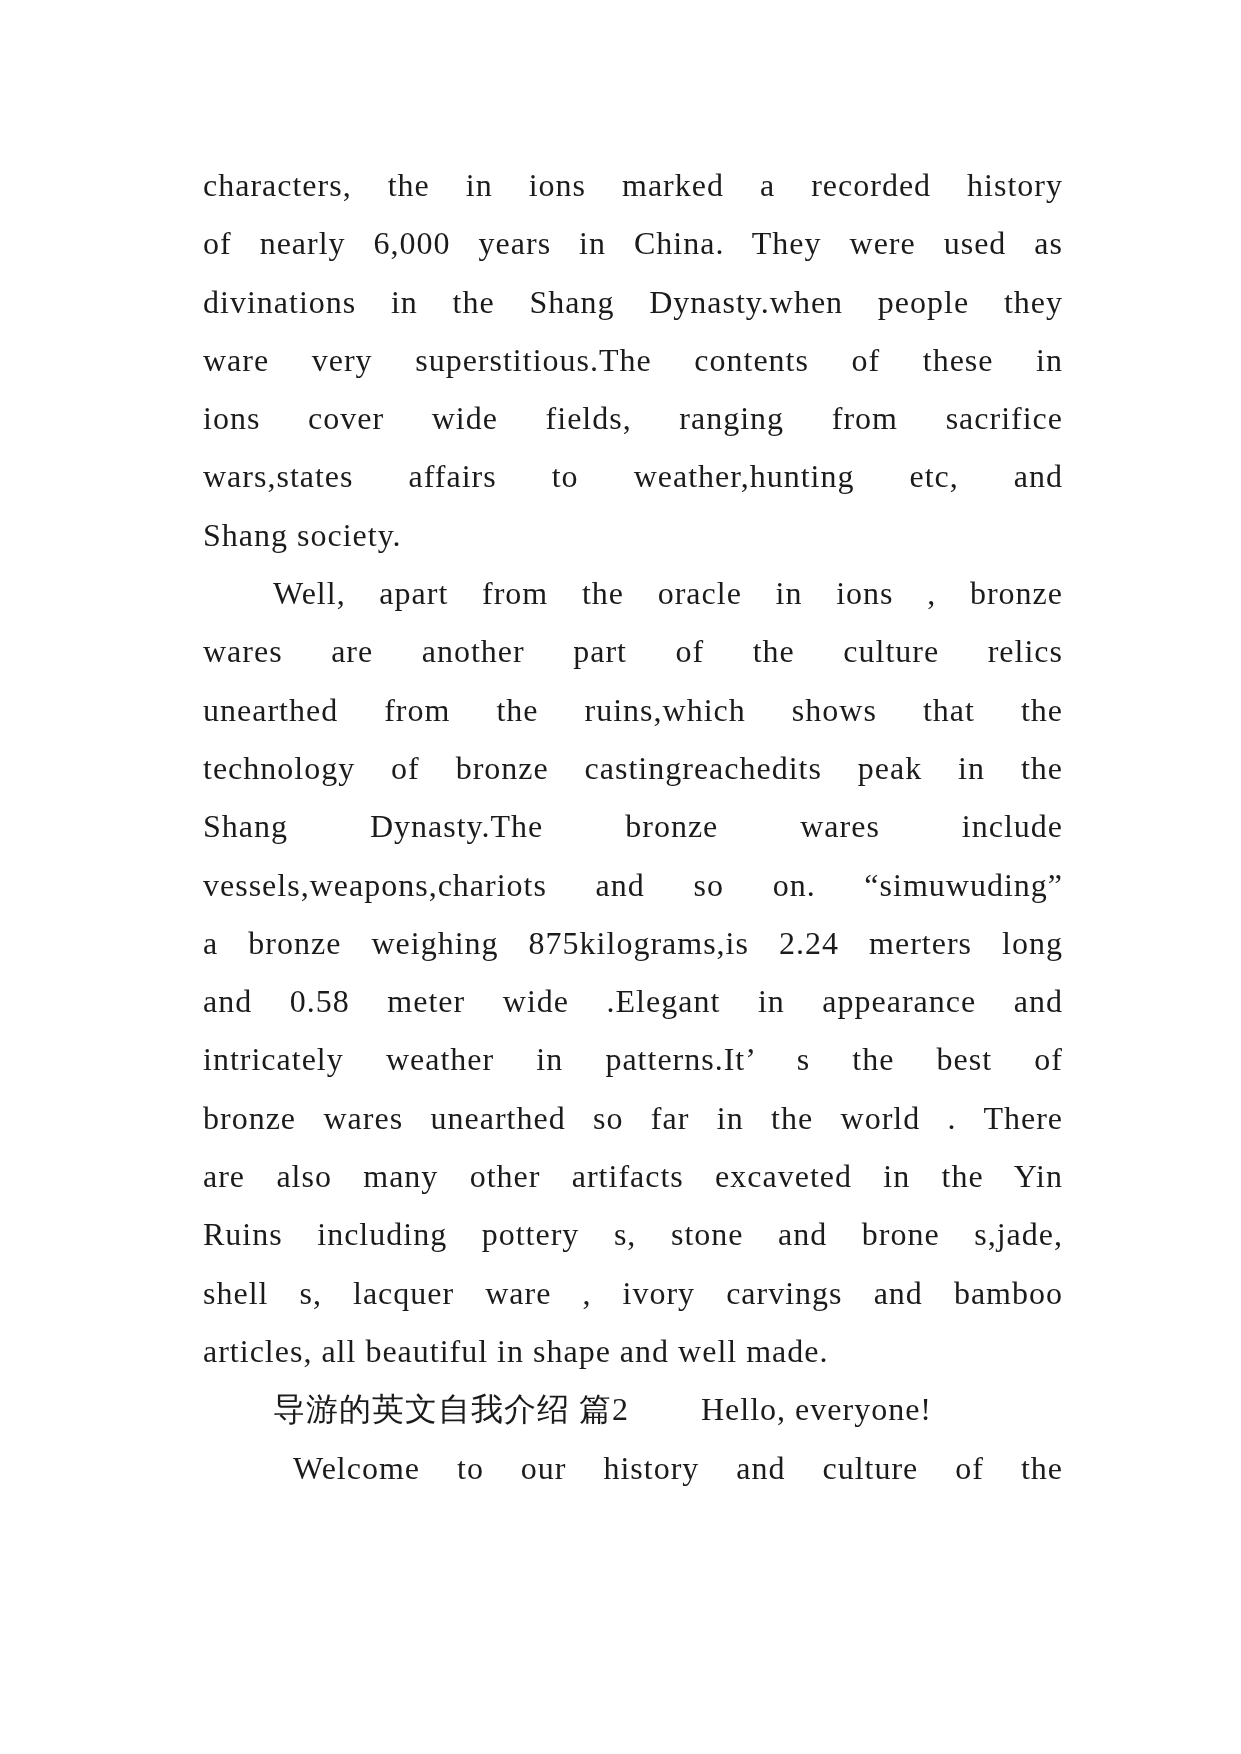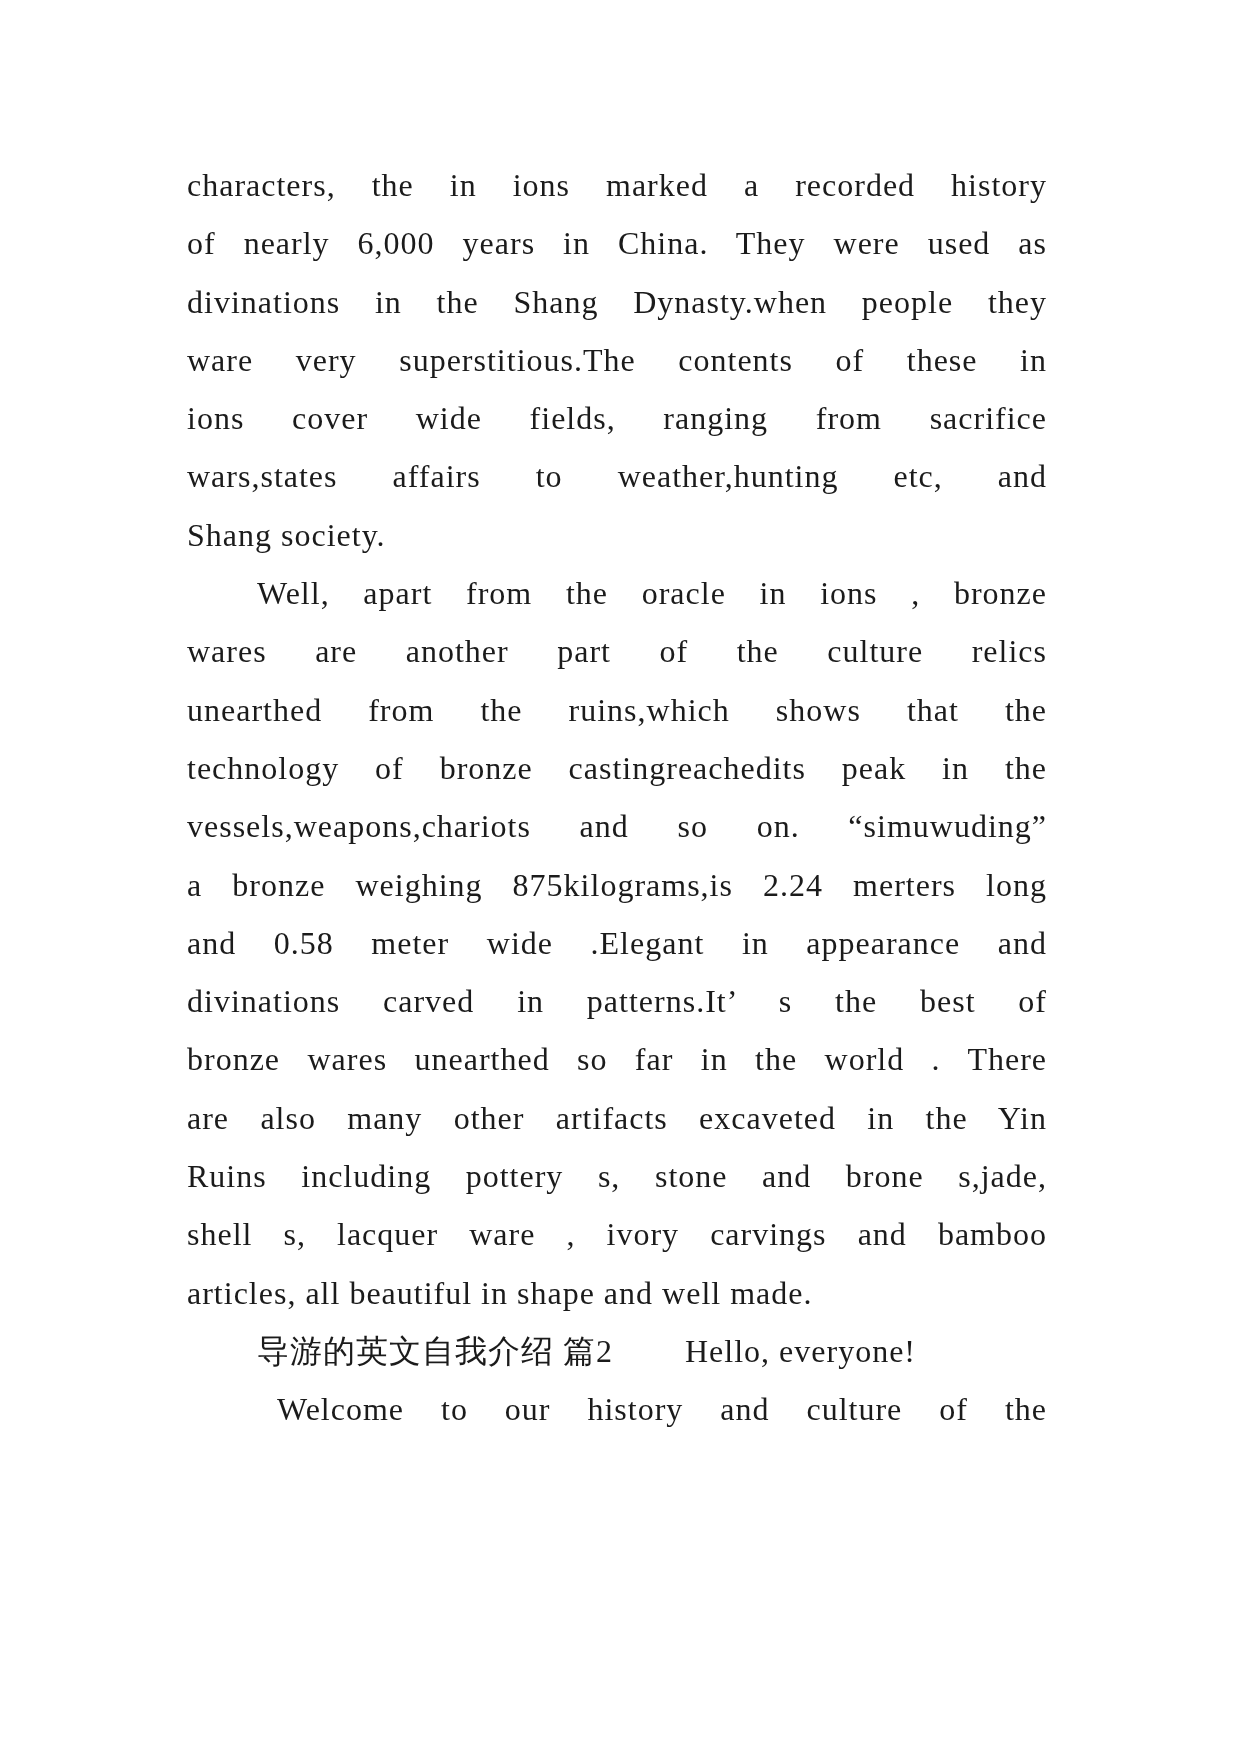--- a/index.html
+++ b/index.html
@@ -10,21 +10,21 @@
   .page {
     position: relative;
     width: 1241px;
     height: 1754px;
     background: #ffffff;
     overflow: hidden;
     font-family: "Liberation Serif", "DejaVu Serif", serif;
   }
   .textblock {
     position: absolute;
-    left: 187px;
+    left: 203px;
     top: 156px;
     width: 860px;
     font-size: 32px;
     line-height: 58.3px;
     letter-spacing: 1px;
     color: #1b1b1b;
     font-weight: 400;
   }
   .line {
     height: 58.3px;
@@ -58,24 +58,25 @@
     <div class="line j">of nearly 6,000 years in China. They were used as</div>
     <div class="line j">divinations in the Shang Dynasty.when people they</div>
     <div class="line j">ware very superstitious.The contents of these in</div>
     <div class="line j">ions cover wide fields, ranging from sacrifice</div>
     <div class="line j">wars,states affairs to weather,hunting etc, and</div>
     <div class="line l">Shang society.</div>
     <div class="line j ind">Well, apart from the oracle in ions , bronze</div>
     <div class="line j">wares are another part of the culture relics</div>
     <div class="line j">unearthed from the ruins,which shows that the</div>
     <div class="line j">technology of bronze castingreachedits peak in the</div>
+    <div class="line j">Shang Dynasty.The bronze wares include</div>
     <div class="line j">vessels,weapons,chariots and so on. “simuwuding”</div>
     <div class="line j">a bronze weighing 875kilograms,is 2.24 merters long</div>
     <div class="line j">and 0.58 meter wide .Elegant in appearance and</div>
-    <div class="line j">divinations carved in patterns.It’ s the best of</div>
+    <div class="line j">intricately weather in patterns.It’ s the best of</div>
     <div class="line j">bronze wares unearthed so far in the world . There</div>
     <div class="line j">are also many other artifacts excaveted in the Yin</div>
     <div class="line j">Ruins including pottery s, stone and brone s,jade,</div>
     <div class="line j">shell s, lacquer ware , ivory carvings and bamboo</div>
     <div class="line l">articles, all beautiful in shape and well made.</div>
 
     <div class="line l headline">
       <span>导游的英文自我介绍 篇2</span><span class="hgap"></span><span>Hello, everyone!</span>
     </div>
 

